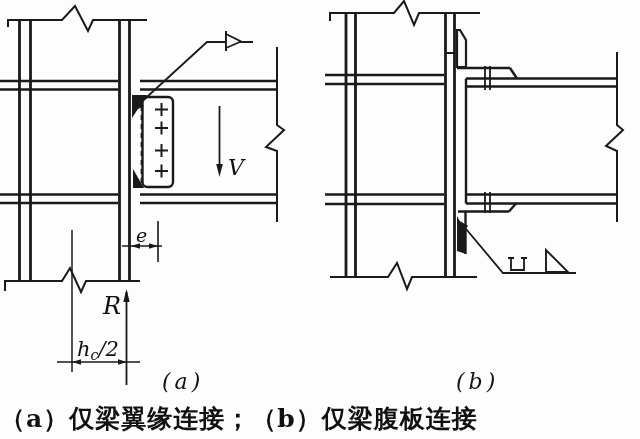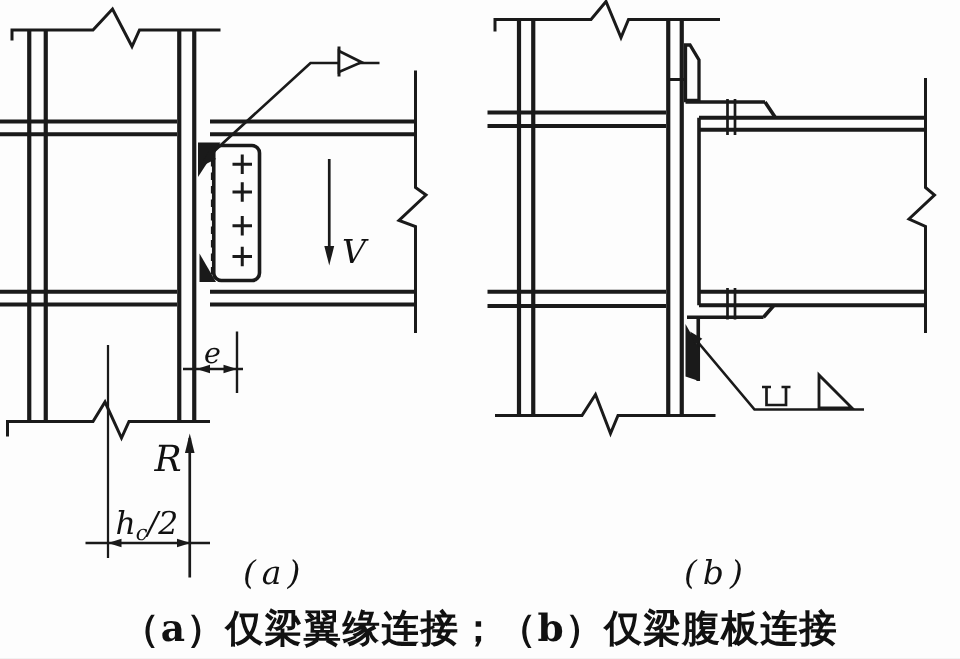--- a/index.html
+++ b/index.html
@@ -2,21 +2,21 @@
 <html><head>
 <meta charset="utf-8">
 <style>
   html,body{margin:0;padding:0;background:#e9e9e9;}
   .stage{position:relative;width:640px;height:439px;background:#fdfdfd;overflow:hidden;
          font-family:"DejaVu Serif", serif;}
   svg{position:absolute;left:0;top:0;}
   .ln{stroke:#1a1a1a;fill:none;}
   .fil{fill:#1a1a1a;stroke:none;}
   .wht{fill:#fdfdfd;}
-  .caption{position:absolute;left:0;top:402px;width:640px;text-align:center;
+  .caption{position:absolute;left:0;top:402px;width:640px;
            font-size:25px;font-weight:bold;color:#111;letter-spacing:1px;
            font-family:"DejaVu Serif", serif;}
   .plabel{font-style:italic;font-size:22px;letter-spacing:4px;fill:#111;}
   .mathlbl{font-style:italic;fill:#111;}
 </style>
 </head>
 <body>
 
 <div class="stage">
 <svg width="640" height="439" viewBox="0 0 640 439">

